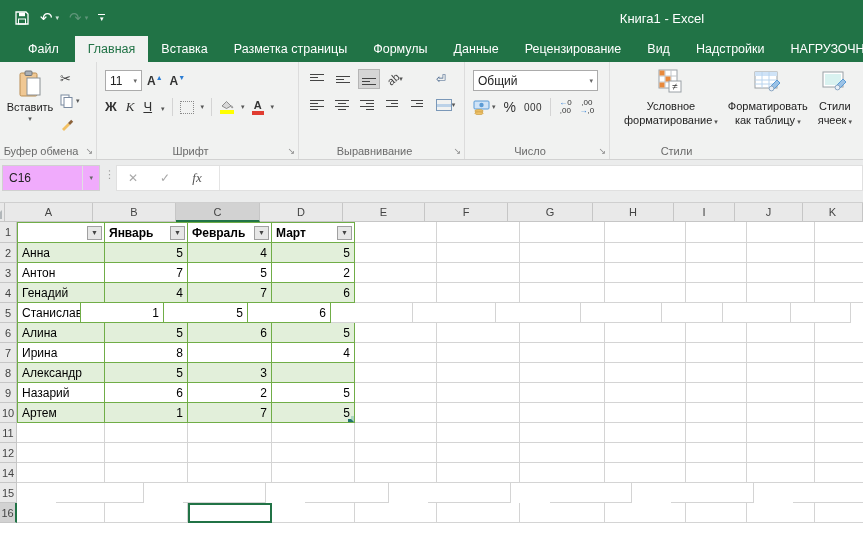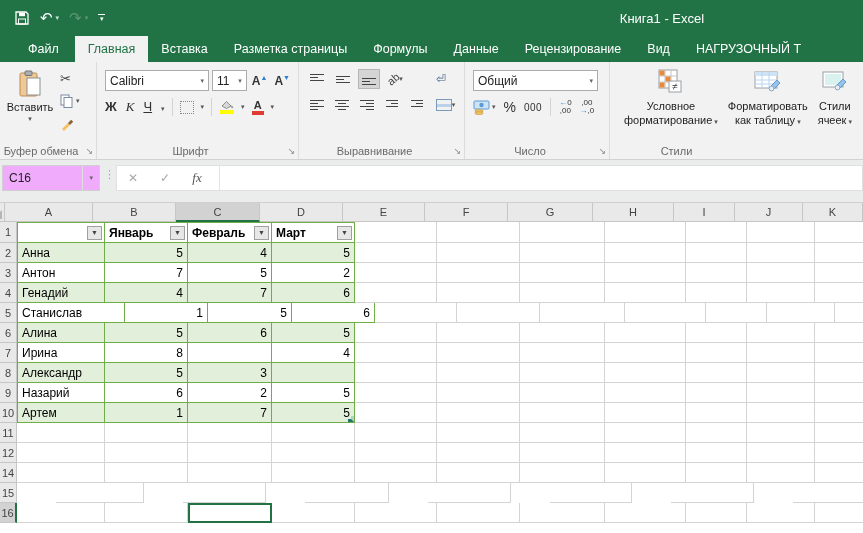--- a/index.html
+++ b/index.html
@@ -167,20 +167,21 @@
 
   <div class="tabrow" id="tabrow">
       <div class="tab filetab">Файл</div>
       <div class="tab active">Главная</div>
       <div class="tab">Вставка</div>
       <div class="tab">Разметка страницы</div>
       <div class="tab">Формулы</div>
       <div class="tab">Данные</div>
       <div class="tab">Рецензирование</div>
       <div class="tab">Вид</div>
+      <div class="tab">Надстройки</div>
       <div class="tab">НАГРУЗОЧНЫЙ Т</div>
     </div>
 
   <div class="ribbon">
 
     <div class="group g-clip">
       <div class="pastebtn">
         <svg width="26" height="28" viewBox="0 0 26 28">
           <rect x="3" y="3" width="17" height="23" rx="1.5" fill="#f0c894" stroke="#b98d52"></rect>
           <rect x="8" y="1" width="7" height="4.5" rx="1" fill="#a9afb5" stroke="#70757a"></rect>
@@ -205,24 +206,20 @@
             </svg>
         </span>
       </div>
       <div class="grouplabel">Буфер обмена</div>
       <span class="launcher">↘</span>
     </div>
 
     <div class="group g-font">
       <div class="gcontent">
         <div class="fontrow1">
-          <span class="combo fname">
-              <span>Calibri</span>
-              <span class="drop">▾</span>
-            </span>
           <span class="combo fsize">
               <span>11</span>
               <span class="drop">▾</span>
             </span>
           <span class="abtn"><span>A</span><sup>▲</sup></span>
           <span class="abtn"><span>A</span><sup>▼</sup></span>
         </div>
         <div class="fontrow2">
           <span class="bial">
             <span class="bold-b">Ж</span>
@@ -502,21 +499,21 @@
           <div class="cell" style="width: 82px;"></div>
           <div class="cell" style="width: 83px;"></div>
           <div class="cell" style="width: 85px;"></div>
           <div class="cell" style="width: 81px;"></div>
           <div class="cell" style="width: 61px;"></div>
           <div class="cell" style="width: 68px;"></div>
           <div class="cell" style="width: 60px;"></div>
         </div>
         <div class="gridrow" style="height: 20px;">
           <div class="rowhdr">5</div>
-          <div class="cell tcell tfirst name" style="width: 108px;">Станислав</div>
+          <div class="cell tcell tfirst name" style="width: 64px;">Станислав</div>
           <div class="cell tcell num" style="width: 83px;">1</div>
           <div class="cell tcell num" style="width: 84px;">5</div>
           <div class="cell tcell num" style="width: 83px;">6</div>
           <div class="cell" style="width: 82px;"></div>
           <div class="cell" style="width: 83px;"></div>
           <div class="cell" style="width: 85px;"></div>
           <div class="cell" style="width: 81px;"></div>
           <div class="cell" style="width: 61px;"></div>
           <div class="cell" style="width: 68px;"></div>
           <div class="cell" style="width: 60px;"></div>

